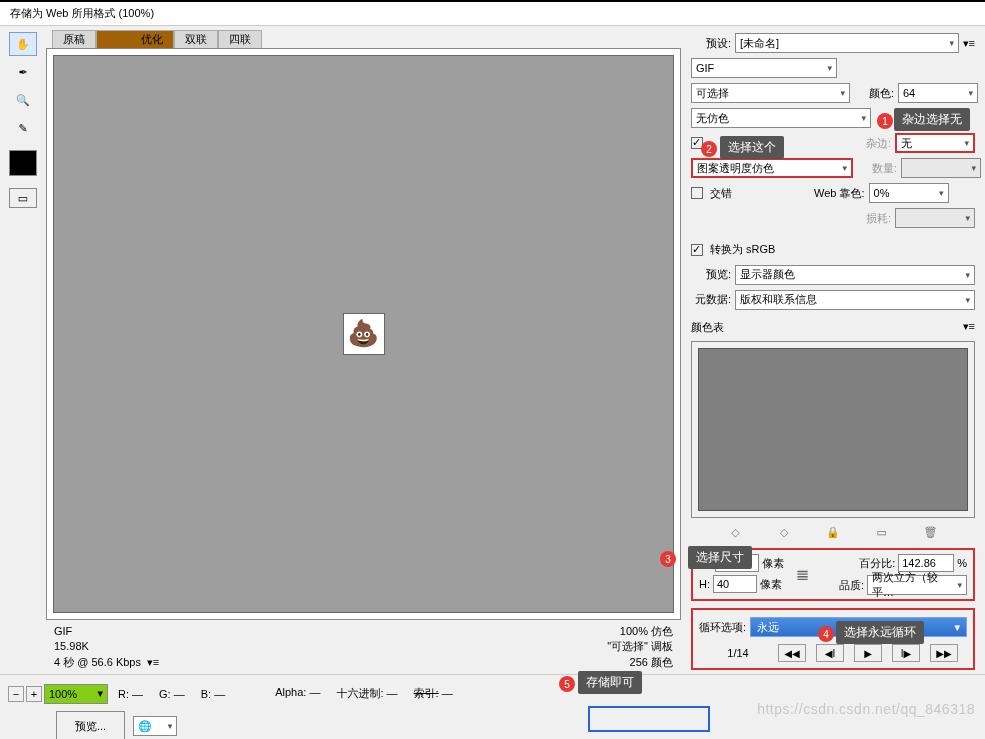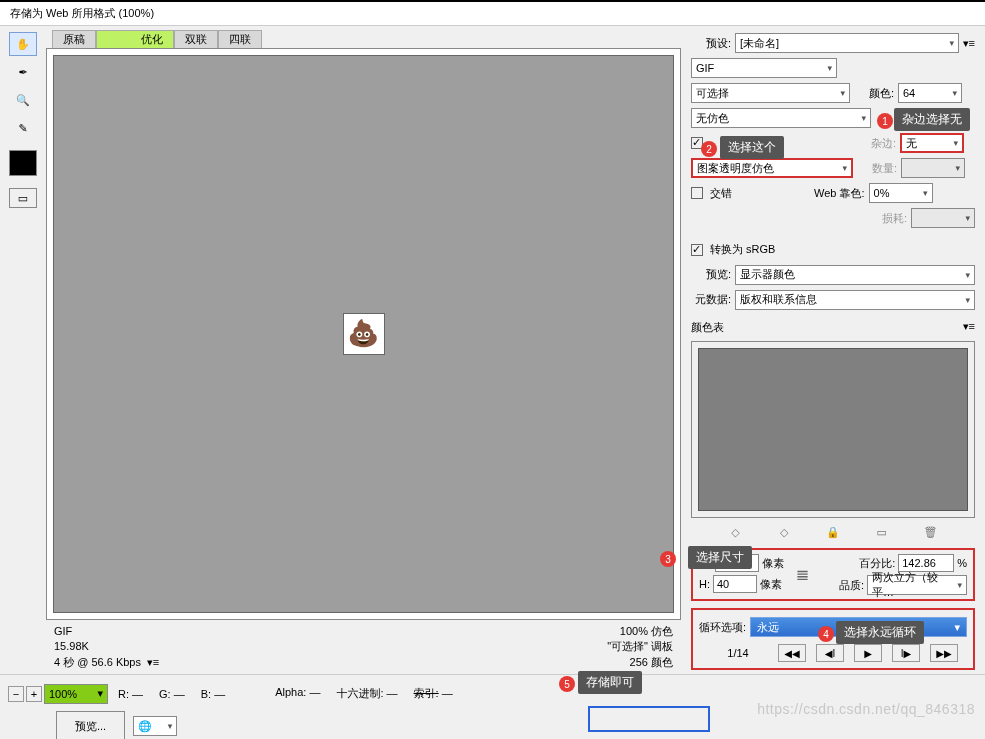--- a/index.html
+++ b/index.html
@@ -11,36 +11,36 @@
 
 .tools { width: 46px; background:#f0f0f0; padding: 6px 4px; display:flex; flex-direction:column; align-items:center; gap:4px; }
 .tool { width:28px; height:24px; display:flex; align-items:center; justify-content:center; border:1px solid transparent; }
 .tool.active { border:1px solid #7a9fd6; background:#dbeaff; }
 .swatch-box { width:28px; height:26px; border:1px solid #888; background:#000; margin-top:6px; }
 .quick-mask { width:28px; height:20px; border:1px solid #888; margin-top:8px; display:flex; align-items:center; justify-content:center; }
 
 .center { flex:1; display:flex; flex-direction:column; padding:4px 4px 0 0; }
 .tabs-row { height:18px; display:flex; gap:0; padding-left:6px; }
 .tab { padding:1px 10px; border:1px solid #aaa; border-bottom:none; background:#d8d8d8; }
-.tab.active { background:#bef264;padding-left:44px; }
+.tab.active { background:#a16207;padding-left:44px; }
 .canvas-wrap { flex:1; border:1px solid #888; background:#fff; position:relative; }
 .canvas-inner { position:absolute; inset:6px; background:#9e9e9e; border:1px solid #666; display:flex; align-items:center; justify-content:center; }
 .artwork { width:42px; height:42px; background:#fff; border:1px solid #666; display:flex; align-items:center; justify-content:center; }
 .poop { font-size:26px; }
 
 .info-bar { padding:4px 8px; background:#f0f0f0; display:flex; line-height:1.4; }
 .info-left { flex:1; }
 .info-right { text-align:right; }
 
 .right-panel { width:300px; background:#f0f0f0; padding:6px 10px 4px 6px; display:flex; flex-direction:column; gap:3px; overflow:hidden; }
 
 .row { display:flex; align-items:center; gap:4px; min-height:22px; }
 .row label.lbl { min-width:40px; text-align:right; }
 .sel { flex:1; height:20px; border:1px solid #888; background:#fff; padding:0 4px; display:flex; align-items:center; justify-content:space-between; }
-.sel.small { width:64px; flex:none; }
+.sel.small { width:80px; flex:none; }
 .sel .chev { font-size:9px; color:#555; }
 .chk { width:12px; height:12px; border:1px solid #666; display:inline-block; margin-right:3px; position:relative; }
 .chk.checked::after { content:"✓"; position:absolute; top:-2px; left:0; font-size:11px; }
 
 .callout { position:absolute; background:#555; color:#fff; padding:3px 8px; border-radius:2px; font-size:12px; z-index:50; }
 .badge { width:16px; height:16px; border-radius:50%; background:#e53935; color:#fff; display:inline-flex; align-items:center; justify-content:center; font-size:10px; position:absolute; z-index:51; }
 .red-box { border:2px solid #d32f2f !important; }
 
 .color-table-box { border:1px solid #888; height:200px; margin:3px 0; display:flex; padding:4px; }
 .ct-inner { flex:1; margin:2px; background:#808080; border:1px solid #555; }

